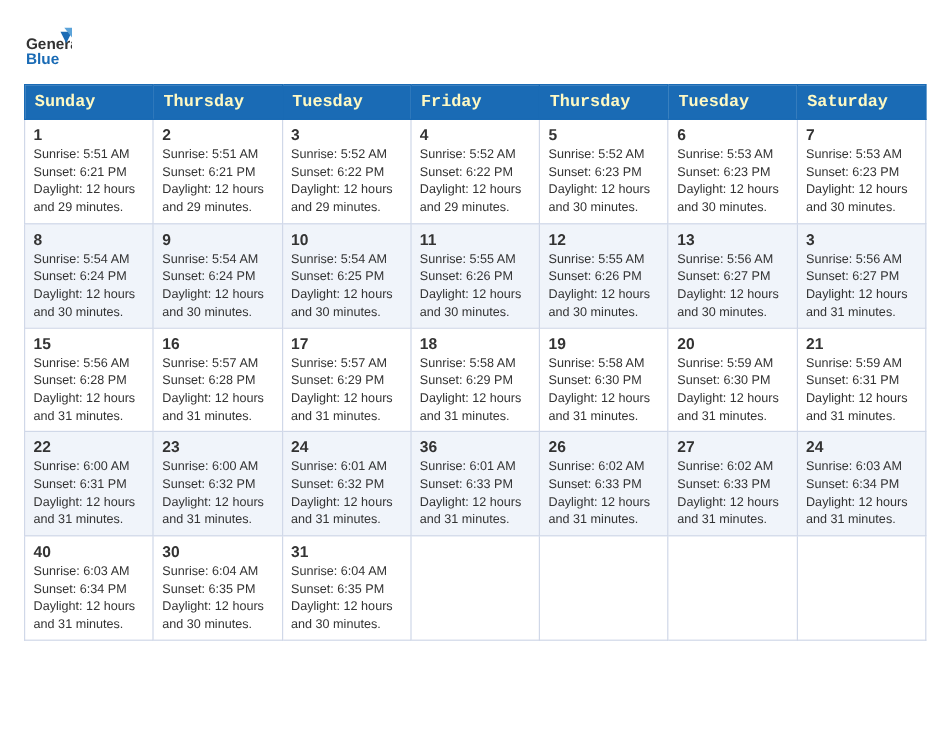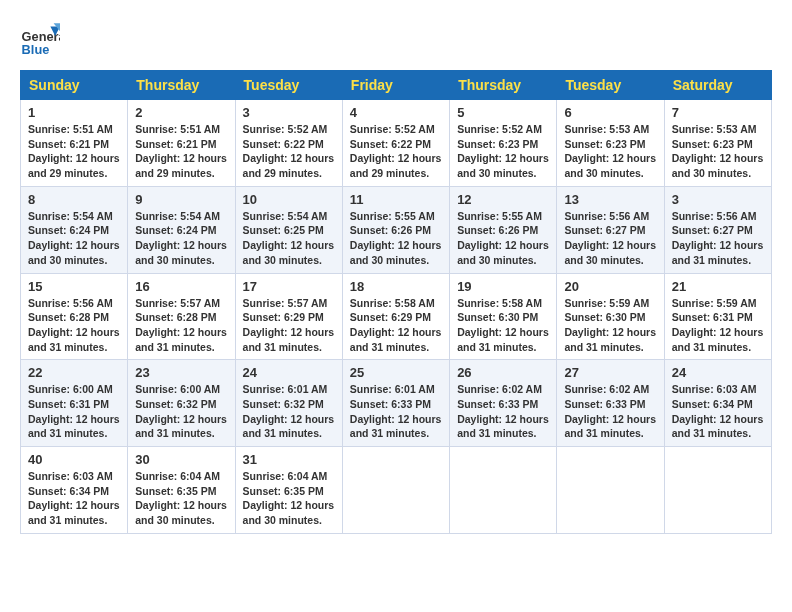--- a/index.html
+++ b/index.html
@@ -41,21 +41,22 @@
     .location-title {
       font-size: 16px;
       color: #555;
     }
     table {
       width: 100%;
       border-collapse: collapse;
     }
     thead tr {
       background-color: #1a6bb5;
-      color: #fde047;
+      color: #fef9c3;
+      font-family: Liberation Mono, monospace;
     }
     thead th {
       padding: 6px 8px;
       font-size: 14px;
       font-weight: bold;
       text-align: left;
       border: 1px solid #1a6bb5;
     }
     tbody tr {
       vertical-align: top;
@@ -74,21 +75,20 @@
       width: calc(100% / 7);
     }
     .day-num {
       font-size: 13px;
       font-weight: bold;
       display: block;
       margin-bottom: 2px;
     }
     .day-info {
       line-height: 1.4;
-      font-weight: bold;
     }
     .empty-cell {
       background: #fff;
     }
   </style>
 </head>
 <body>
 
 <div class="header">
   <div class="logo">
@@ -311,21 +311,21 @@
         </td>
         <td>
           <span class="day-num">24</span>
 <div class="day-info">
   Sunrise: 6:01 AM<br>
   Sunset: 6:32 PM<br>
   Daylight: 12 hours and 31 minutes.
 </div>
         </td>
         <td>
-          <span class="day-num">25</span>
+          <span class="day-num">36</span>
 <div class="day-info">
   Sunrise: 6:01 AM<br>
   Sunset: 6:33 PM<br>
   Daylight: 12 hours and 31 minutes.
 </div>
         </td>
         <td>
           <span class="day-num">26</span>
 <div class="day-info">
   Sunrise: 6:02 AM<br>

